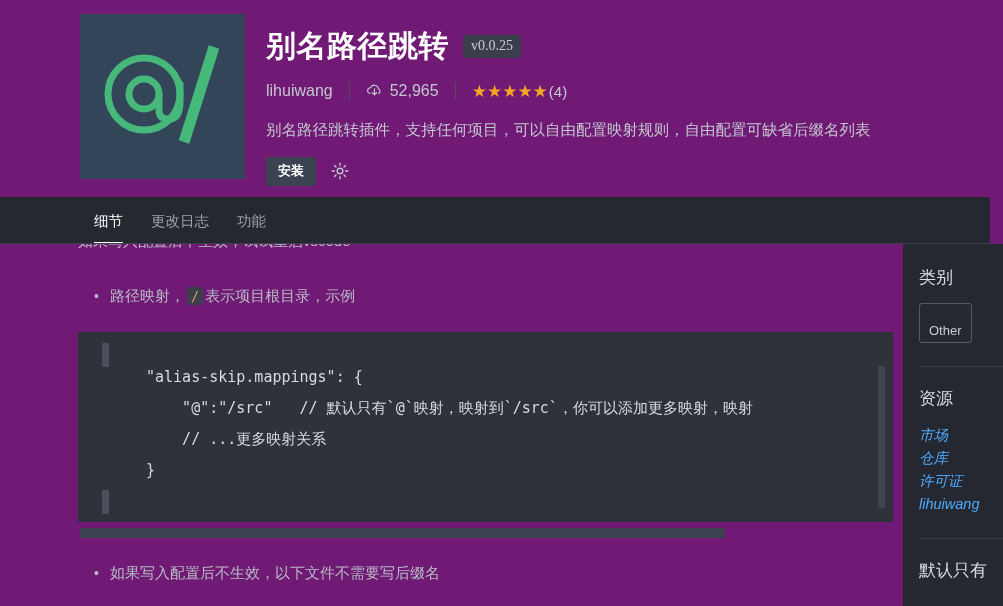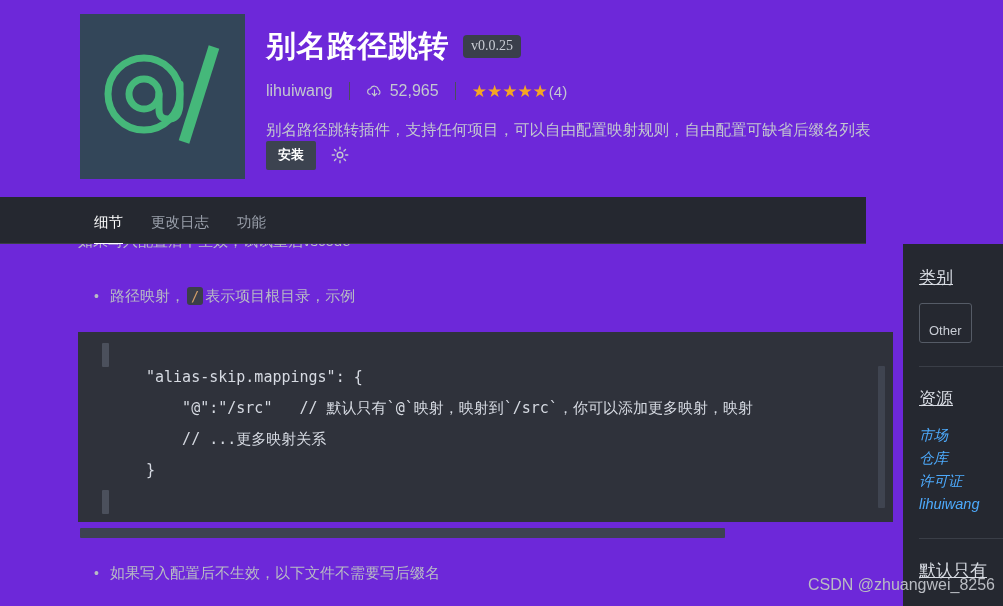--- a/index.html
+++ b/index.html
@@ -10,21 +10,21 @@
     overflow: hidden;
     background: #252830;
     font-family: "Liberation Sans", "DejaVu Sans", sans-serif;
     color: #cccccc;
   }
 
   #app {
     position: relative;
     width: 1003px;
     height: 606px;
-    background: #6d28d9;
+    background: #701a75;
   }
 
   
   .ext-header {
     position: absolute;
     left: 0; top: 0;
     width: 1003px;
     height: 197px;
     display: flex;
     padding: 14px 0 0 80px;
@@ -81,21 +81,21 @@
   }
   .subtitle-row .sep {
     width: 1px;
     height: 18px;
     background: #4a4f5a;
     margin: 0 16px;
   }
   .publisher { color: #c3c7cf; }
   .installs {
     display: flex;
-    align-items: flex-end;
+    align-items: flex-start;
     gap: 7px;
     color: #c3c7cf;
   }
   .installs svg { display: block; }
   .rating {
     display: flex;
     align-items: center;
     color: #c3c7cf;
   }
   .stars {
@@ -107,20 +107,21 @@
 
   .desc {
     margin-top: 13px;
     font-size: 15.5px;
     color: #c3c7cf;
     line-height: 22px;
     white-space: nowrap;
   }
 
   .actions {
+    margin-top: 16px;
     display: flex;
     align-items: center;
     gap: 14px;
   }
   .install-btn {
     background: #3c4350;
     color: #ffffff;
     font-size: 13px;
     font-weight: bold;
     padding: 6px 12px 7px 12px;
@@ -136,25 +137,25 @@
     cursor: pointer;
     display: flex;
     align-items: center;
     padding: 0;
   }
 
   
   .tabs {
     position: absolute;
     left: 0; top: 197px;
-    width: 866px;
+    width: 990px;
     height: 47px;
     padding-left: 86px;
     display: flex;
-    align-items: center;
+    align-items: flex-end;
     gap: 0;
     background: #252830;
     border-bottom: 1px solid #3a3e47;
     z-index: 5;
   }
   .tab {
     font-size: 14.5px;
     color: #9aa0ab;
     padding: 16px 14px 12px 14px;
     cursor: pointer;
@@ -280,21 +281,20 @@
     height: 362px;
     padding: 22px 0 0 16px;
     background: #252830;
   }
   .side-heading {
     font-size: 17px;
     color: #d8dce3;
     font-weight: normal;
     margin-bottom: 14px;
     white-space: nowrap;
-    text-decoration: underline;
   }
   .cat-badge {
     display: inline-block;
     border: 1px solid #555b66;
     border-radius: 3px;
     font-size: 13px;
     color: #c9cdd5;
     padding: 20px 9px 5px 9px;
     line-height: 1;
   }
@@ -442,15 +442,14 @@
       <a class="side-link">许可证</a>
       <a class="side-link">lihuiwang</a>
     </div>
 
     <div class="side-divider"></div>
 
     <div class="side-heading">默认只有</div>
 
   </div>
 
-  <div class="watermark">CSDN @zhuangwei_8256</div>
 
 </div>
 
 </body></html>

